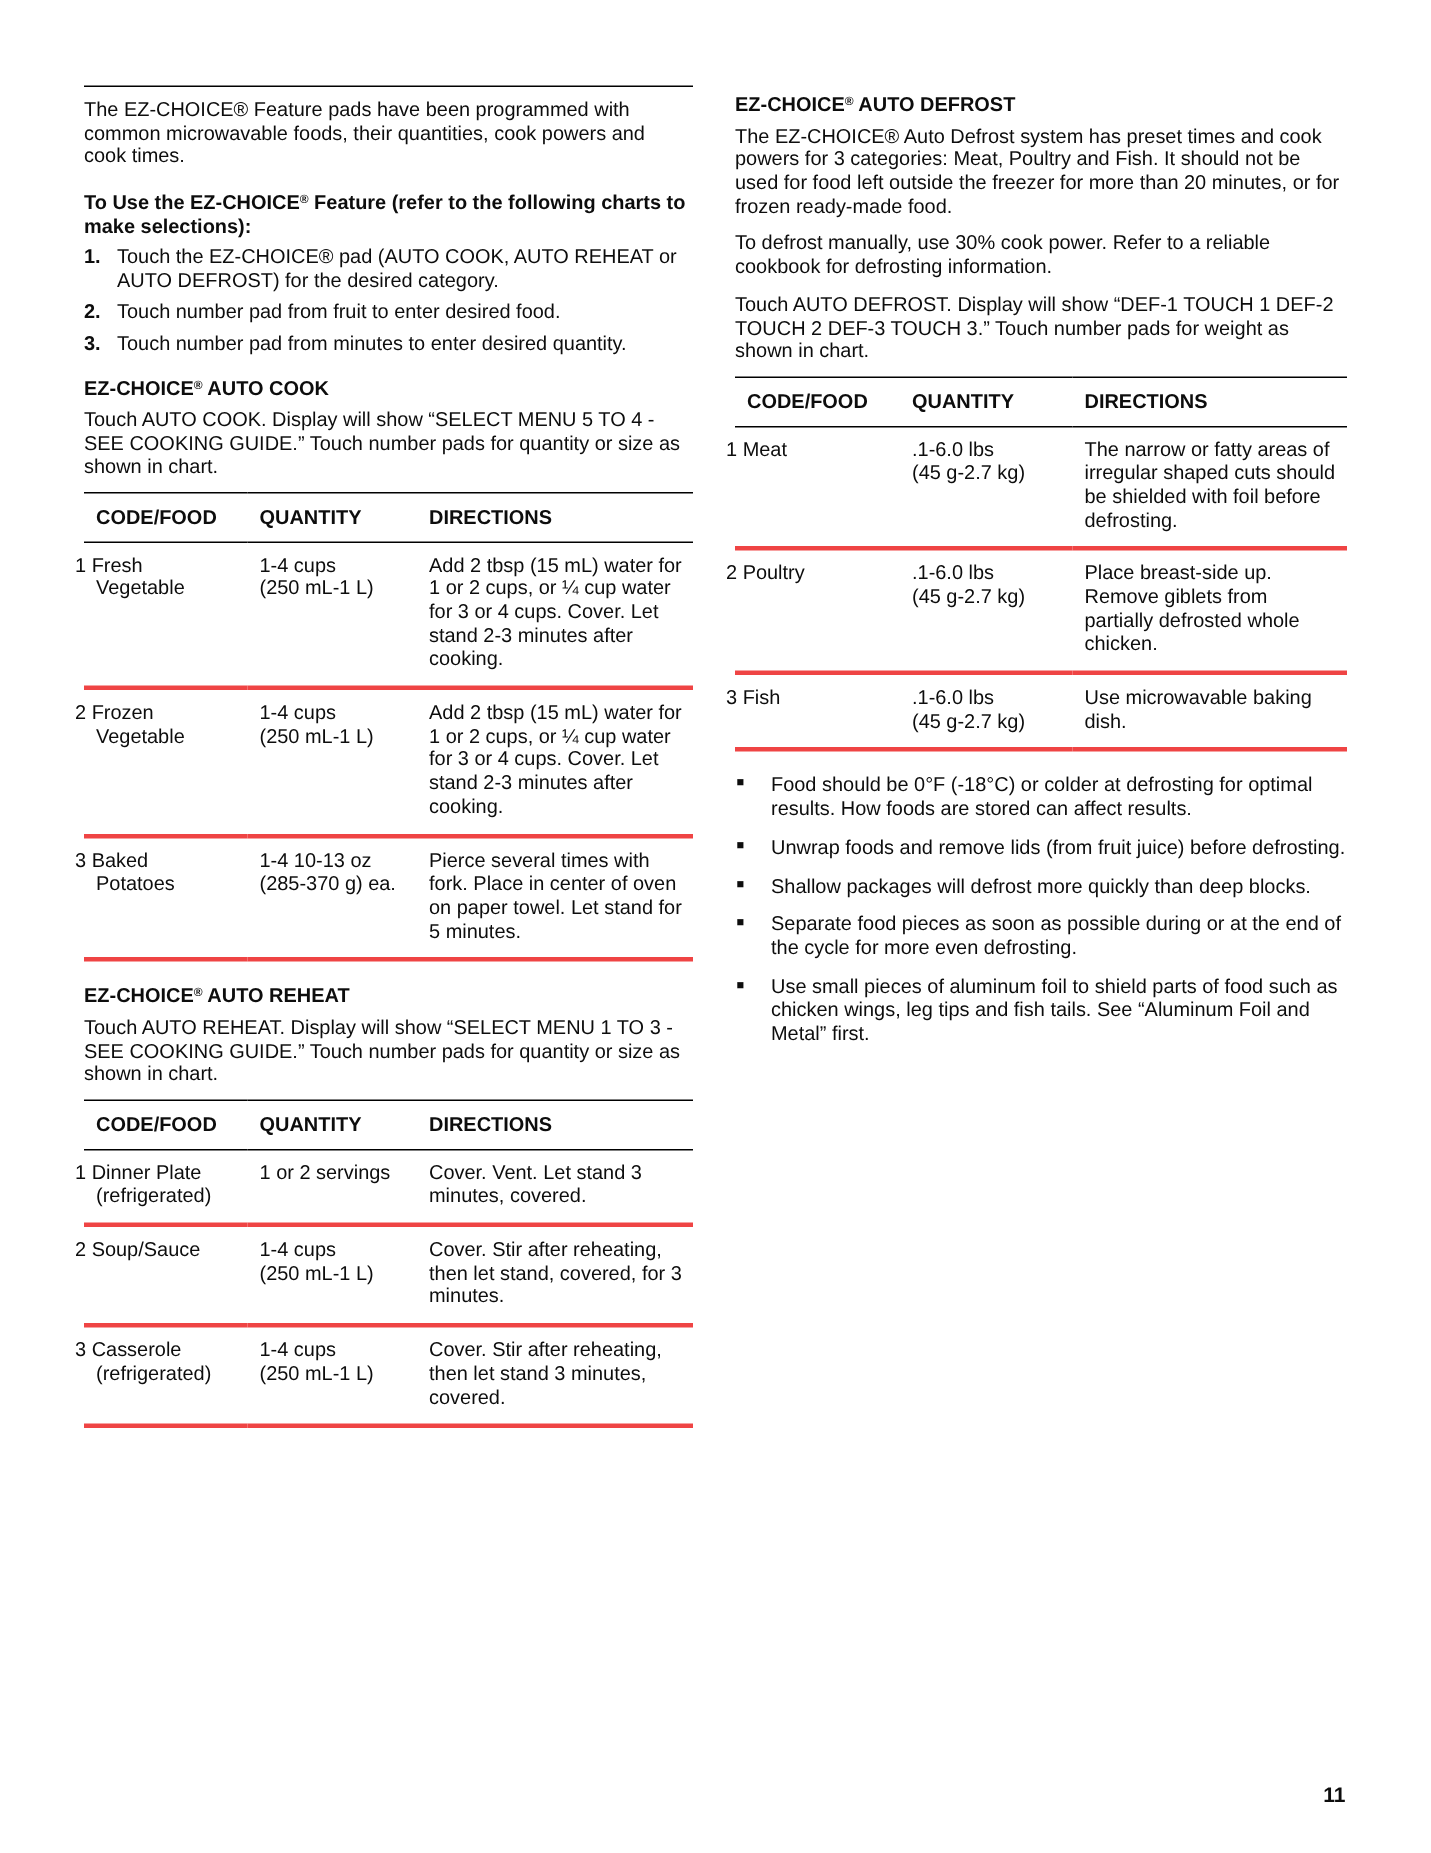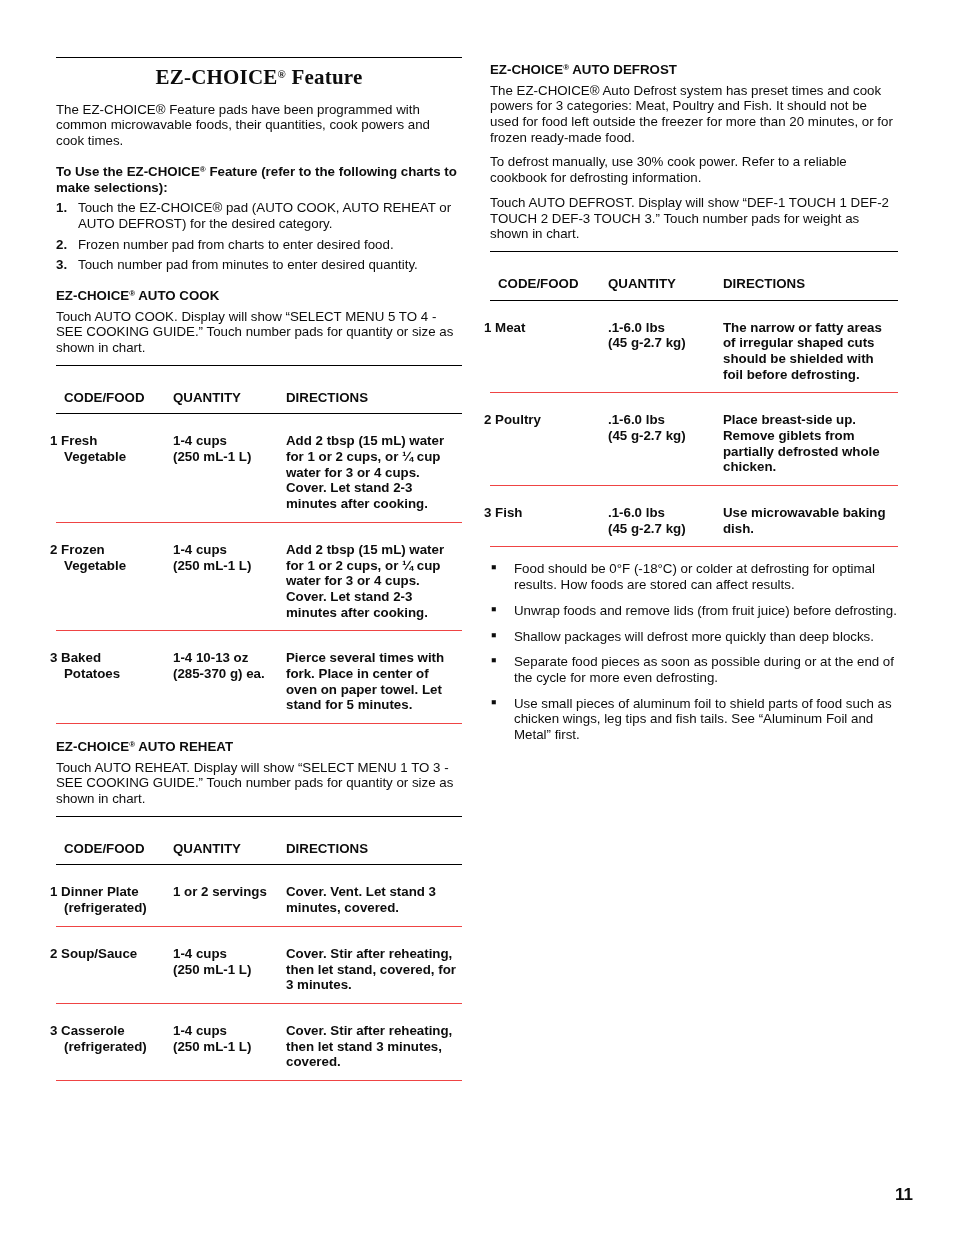--- a/index.html
+++ b/index.html
@@ -28,58 +28,56 @@
 
   .steps{list-style:none;margin:2px 0 6px 0;padding:0;}
   .steps li{display:flex;margin:0 0 5px 0;}
   .steps .num{font-weight:700;flex:none;width:22px;}
   .steps .step-text{flex:1;}
 
   table.chart{width:100%;border-collapse:collapse;table-layout:fixed;margin:5px 0 0 0;}
   table.chart th{
     font-weight:700;text-align:left;
     border-top:1.5px solid #000;border-bottom:1px solid #000;
-    padding:24px 6px 8px 8px;
+    padding:8px 6px 8px 8px;
   }
   table.chart td{
-    vertical-align:top;border-bottom:1px solid #ef4444;
-    padding:19px 6px 10px 8px;
-    font-weight:bold;
+    vertical-align:top;border-bottom:3px solid #ef4444;
+    padding:7px 6px 10px 8px;
   }
   .pre{white-space:pre-line;}
   td.code{padding-left:22px;text-indent:-14px;}
 
   .bullets{list-style:none;margin:14px 0 0 0;padding:0;}
   .bullets li{position:relative;padding-left:24px;margin:0 0 10px 0;}
   .bullets .sq{position:absolute;left:1px;top:1px;font-size:8.5px;}
 
-  .page-num{position:absolute;right:41px;bottom:30px;font-weight:700;font-size:17px;}
+  .page-num{position:absolute;right:57px;bottom:30px;font-weight:700;font-size:14px;}
 </style>
 </head>
 <body>
 
 <div class="page">
   <div class="cols">
 
     <div class="col-left">
       <hr class="title-rule">
-      <h1 class="main-title"><span>EZ-CHOICE</span><sup class="reg">®</sup><span> Feature</span></h1>
 
       <p class="para">The EZ-CHOICE® Feature pads have been programmed with common microwavable foods, their quantities, cook powers and cook times.</p>
 
       <div class="h2"><span>To Use the EZ-CHOICE</span><sup class="reg">®</sup><span> Feature (refer to the following charts to make selections):</span></div>
 
       <ol class="steps">
         <li>
           <span class="num">1.</span>
           <span class="step-text">Touch the EZ-CHOICE® pad (AUTO COOK, AUTO REHEAT or AUTO DEFROST) for the desired category.</span>
         </li>
         <li>
           <span class="num">2.</span>
-          <span class="step-text">Frozen number pad from charts to enter desired food.</span>
+          <span class="step-text">Touch number pad from fruit to enter desired food.</span>
         </li>
         <li>
           <span class="num">3.</span>
           <span class="step-text">Touch number pad from minutes to enter desired quantity.</span>
         </li>
       </ol>
 
       <div class="h2"><span>EZ-CHOICE</span><sup class="reg">®</sup><span> AUTO COOK</span></div>
       <p class="para">Touch AUTO COOK. Display will show “SELECT MENU 5 TO 4 - SEE COOKING GUIDE.” Touch number pads for quantity or size as shown in chart.</p>
 

